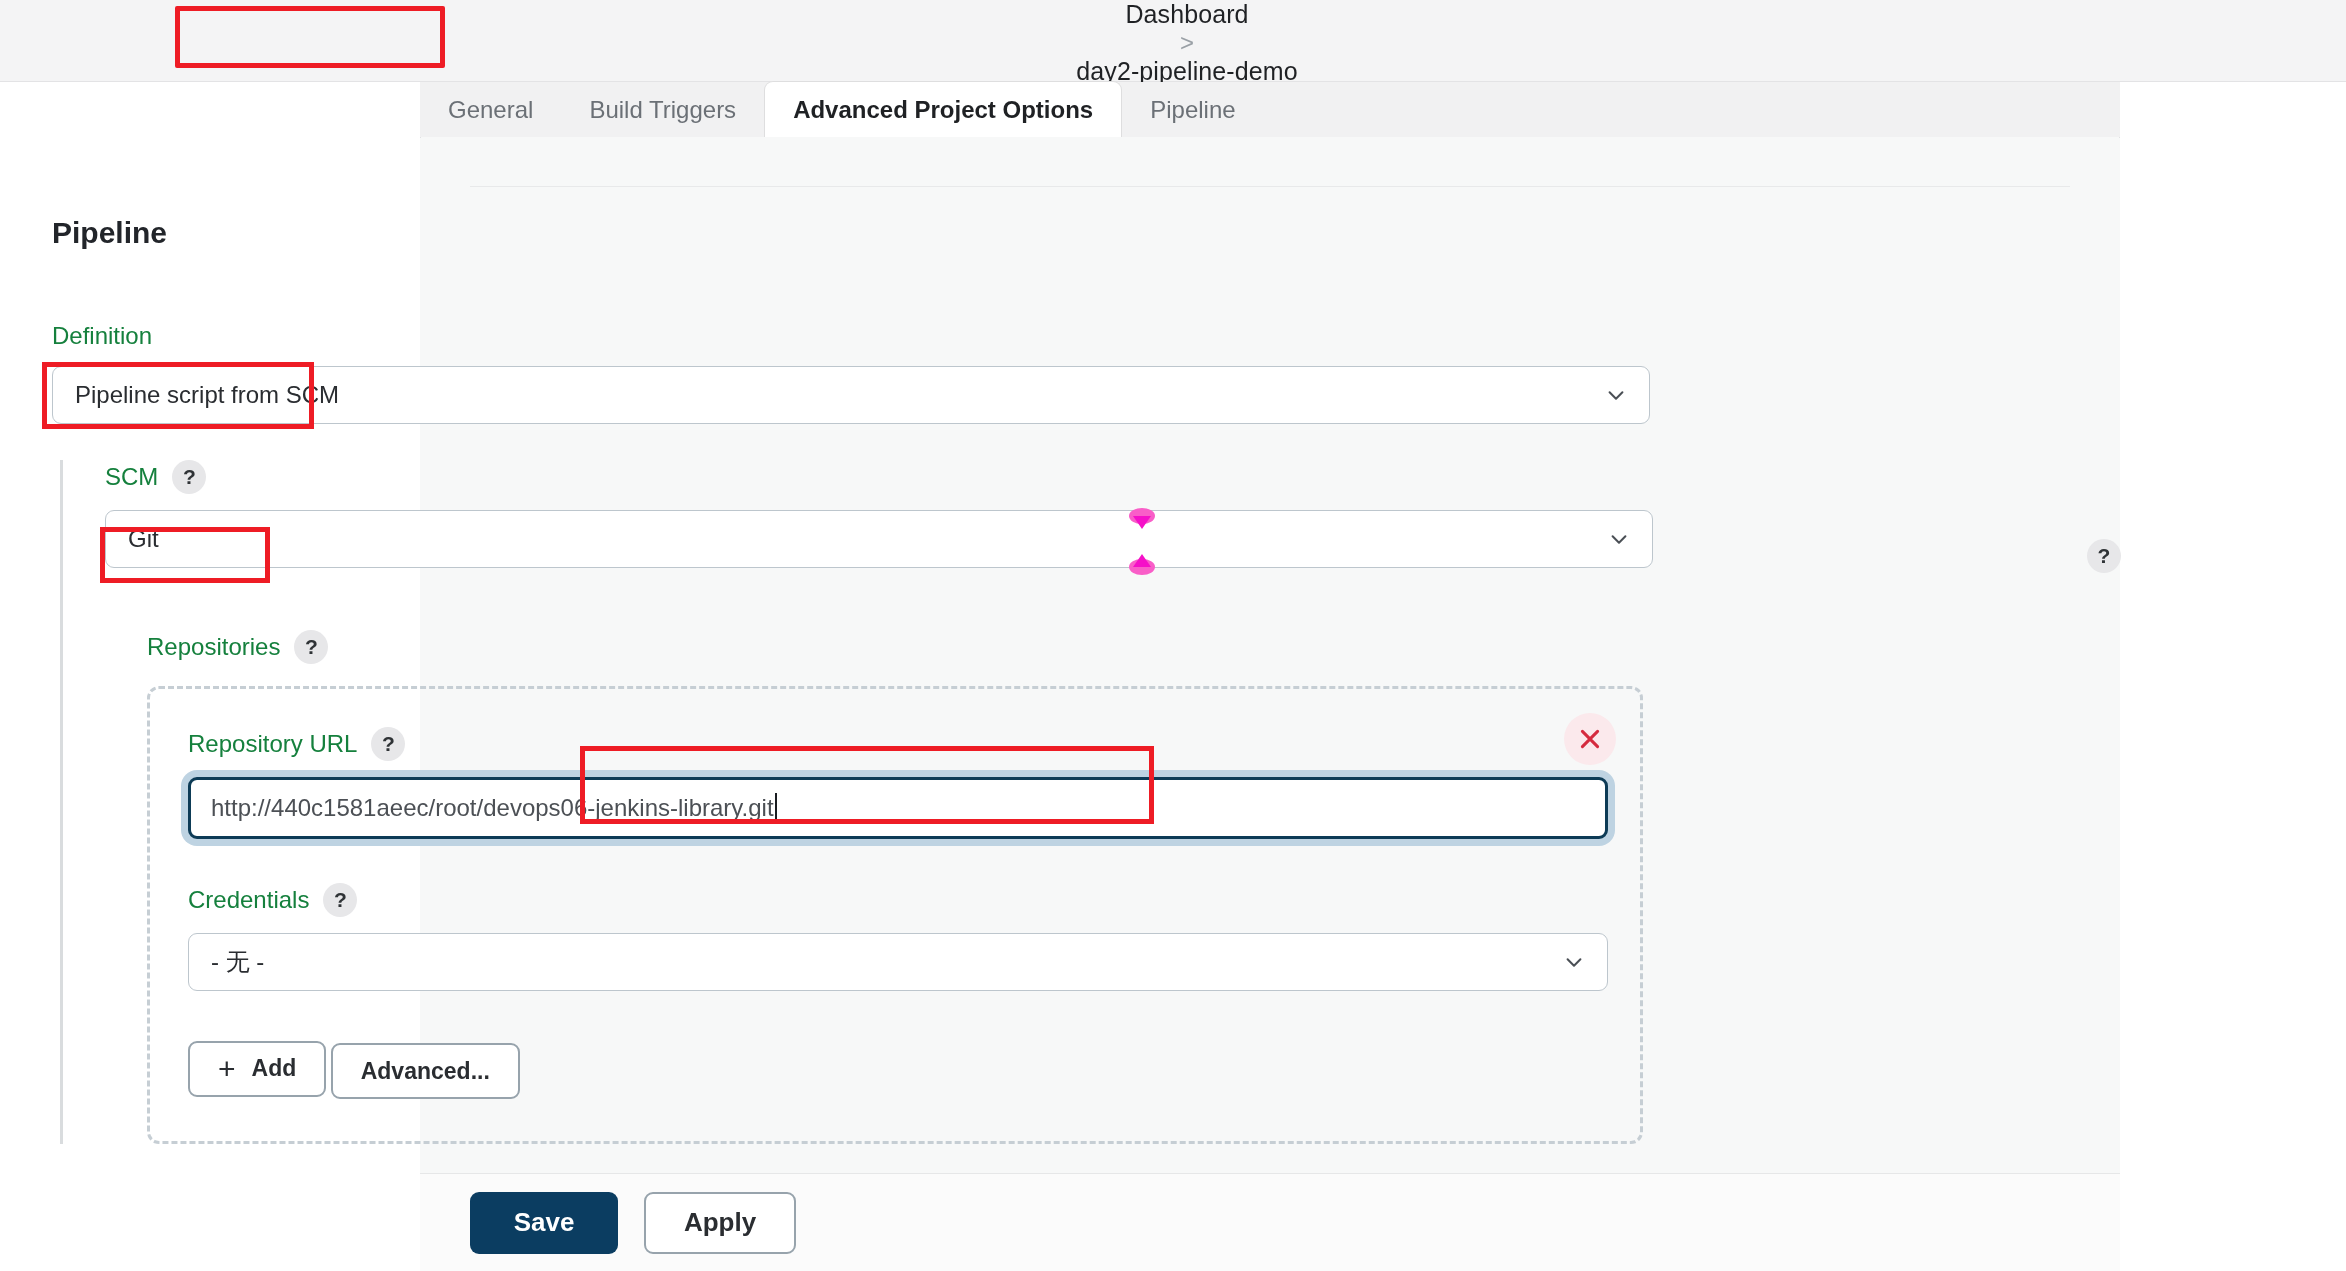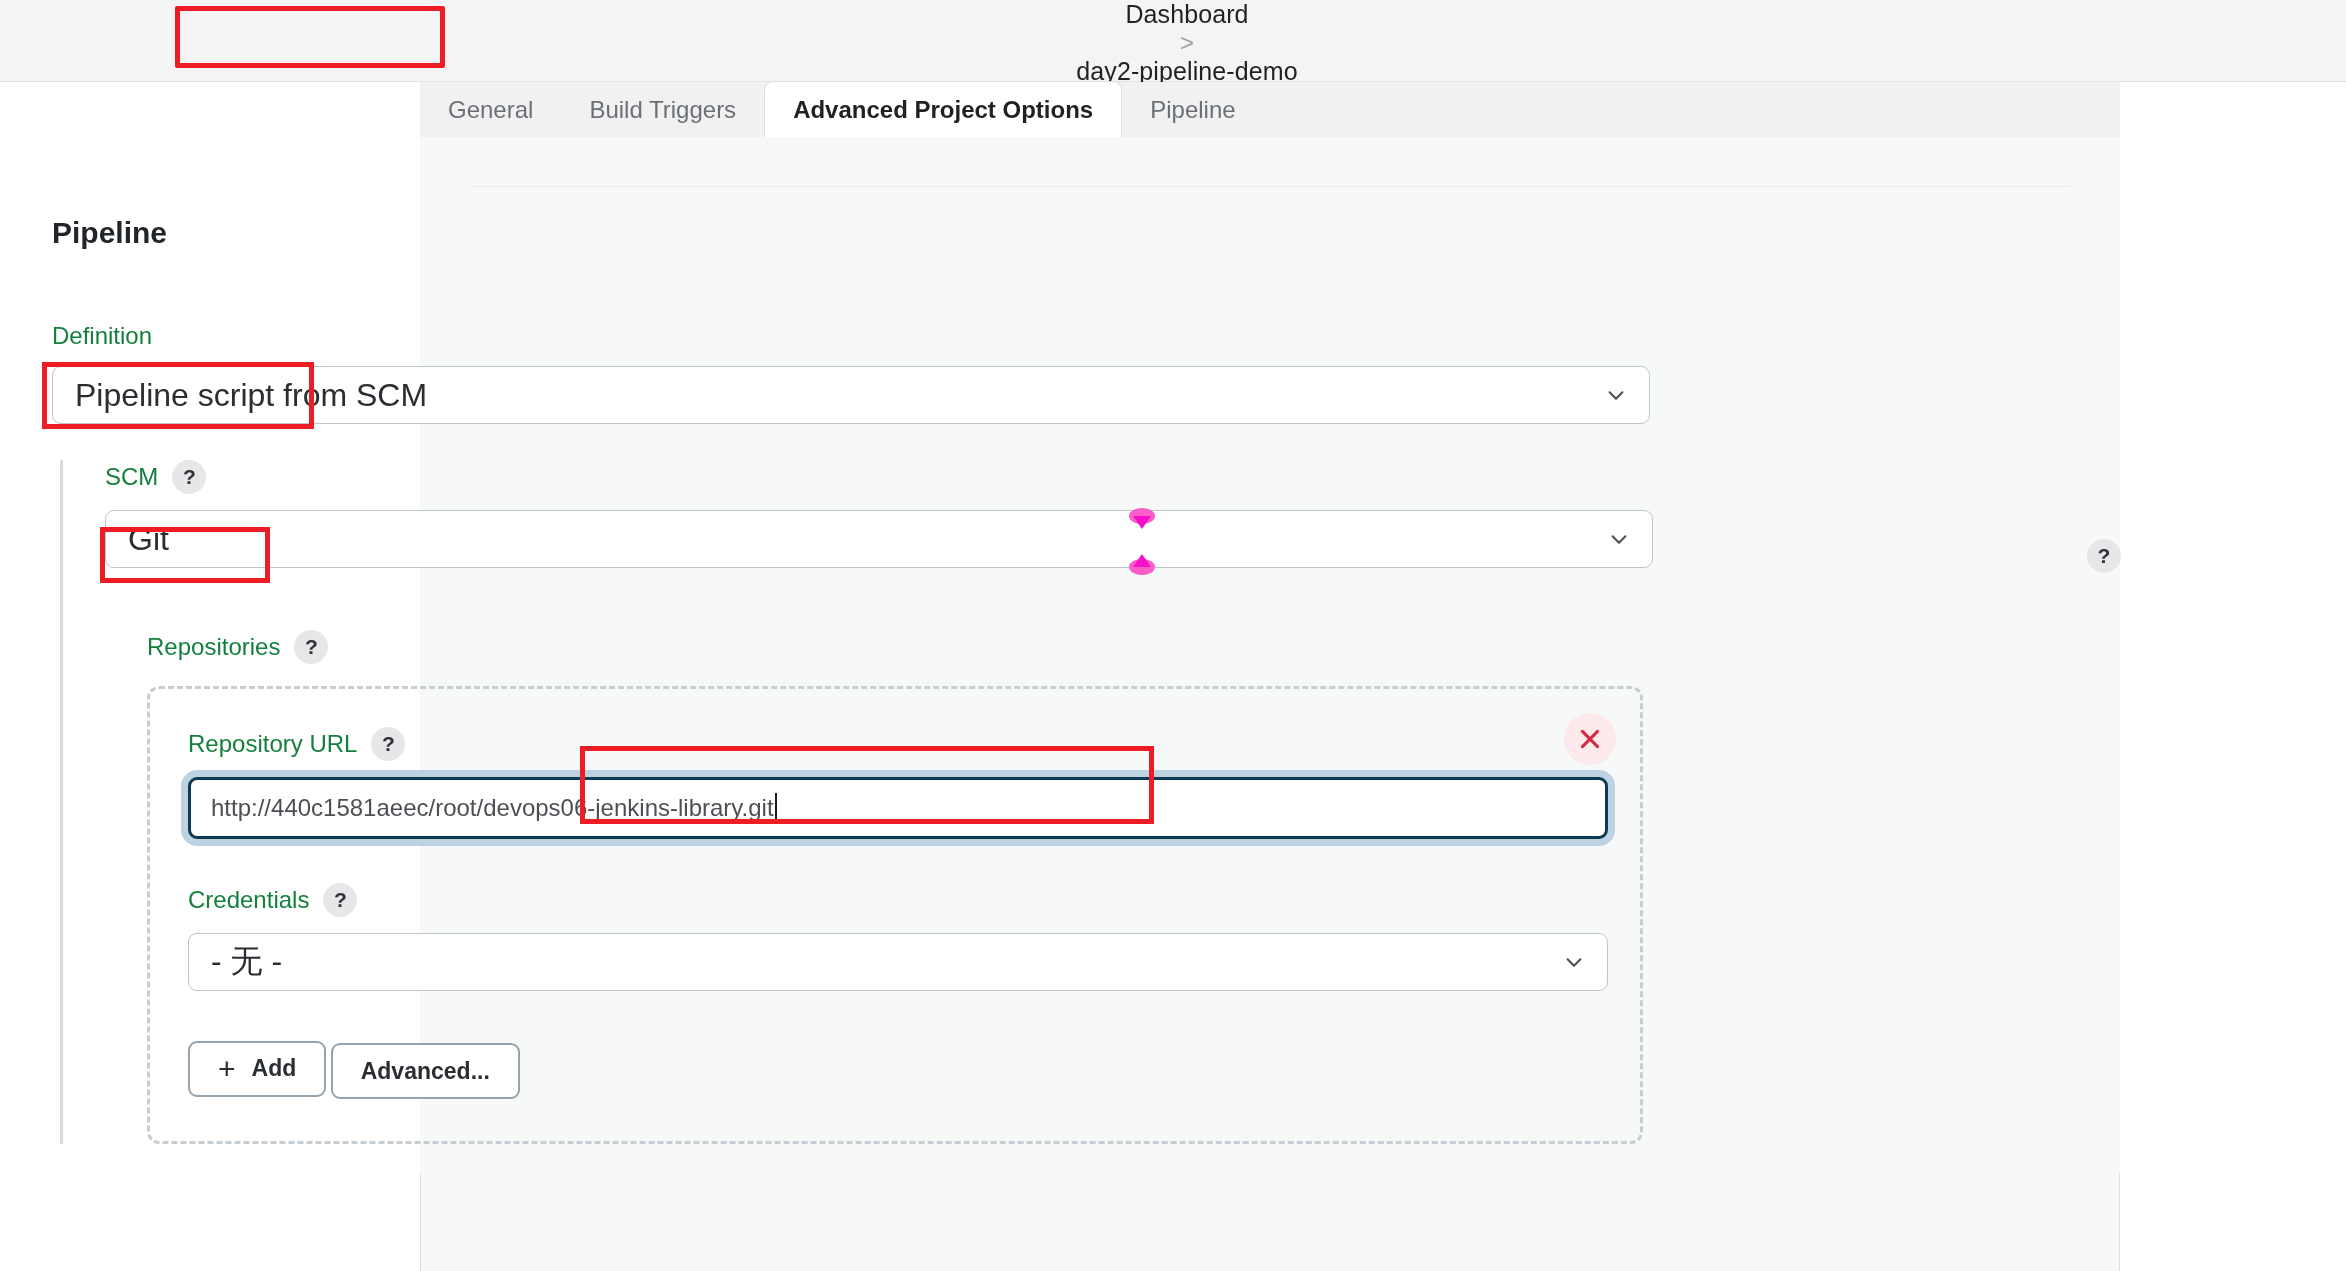--- a/index.html
+++ b/index.html
@@ -99,21 +99,21 @@
 
   
   .definition-label { position: absolute; left: 52px; top: 322px; }
   .select-box {
     background: #ffffff;
     border: 1px solid #bdc6cd;
     border-radius: 9px;
     height: 58px;
     display: flex; align-items: center;
     padding: 0 22px;
-    font-size: 32px; color: #2a2d31;
+    font-size: 24px; color: #2a2d31;
     position: relative;
     cursor: pointer;
   }
   .select-box .chev {
     position: absolute; right: 22px; top: 50%;
     transform: translateY(-50%);
     width: 22px; height: 22px;
   }
   .definition-select {
     position: absolute; left: 52px; top: 366px; width: 1598px;
@@ -341,14 +341,18 @@
 
   <svg class="marker" style="left:1129px; top:508px;" viewBox="0 0 26 22">
     <ellipse cx="13" cy="8" rx="13" ry="8" fill="#f95ec8"></ellipse>
     <path d="M4 8 L13 21 L22 8 Z" fill="#f510c8"></path>
   </svg>
   <svg class="marker" style="left:1129px; top:553px;" viewBox="0 0 26 22">
     <ellipse cx="13" cy="14" rx="13" ry="8" fill="#f95ec8"></ellipse>
     <path d="M4 14 L13 1 L22 14 Z" fill="#f510c8"></path>
   </svg>
 
+  <div class="action-bar">
+    <div class="btn-save">Save</div>
+    <div class="btn-apply">Apply</div>
+  </div>
 
 </div>
 
 </body></html>

